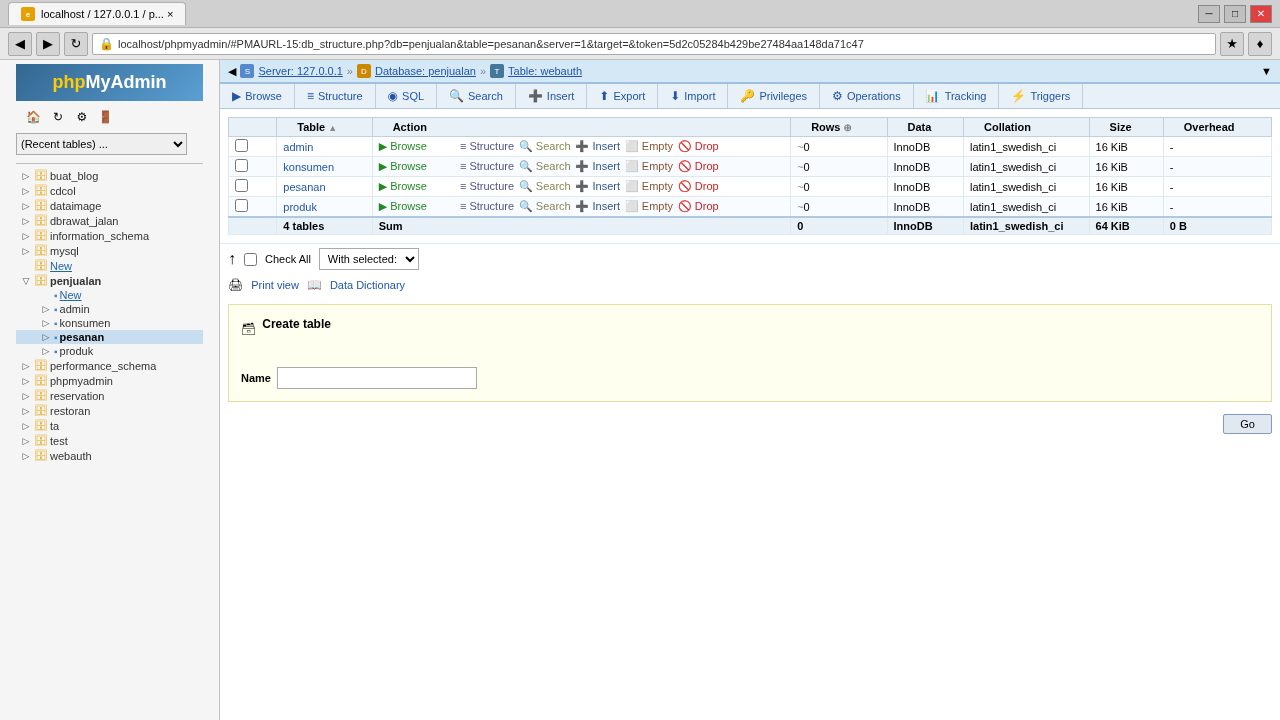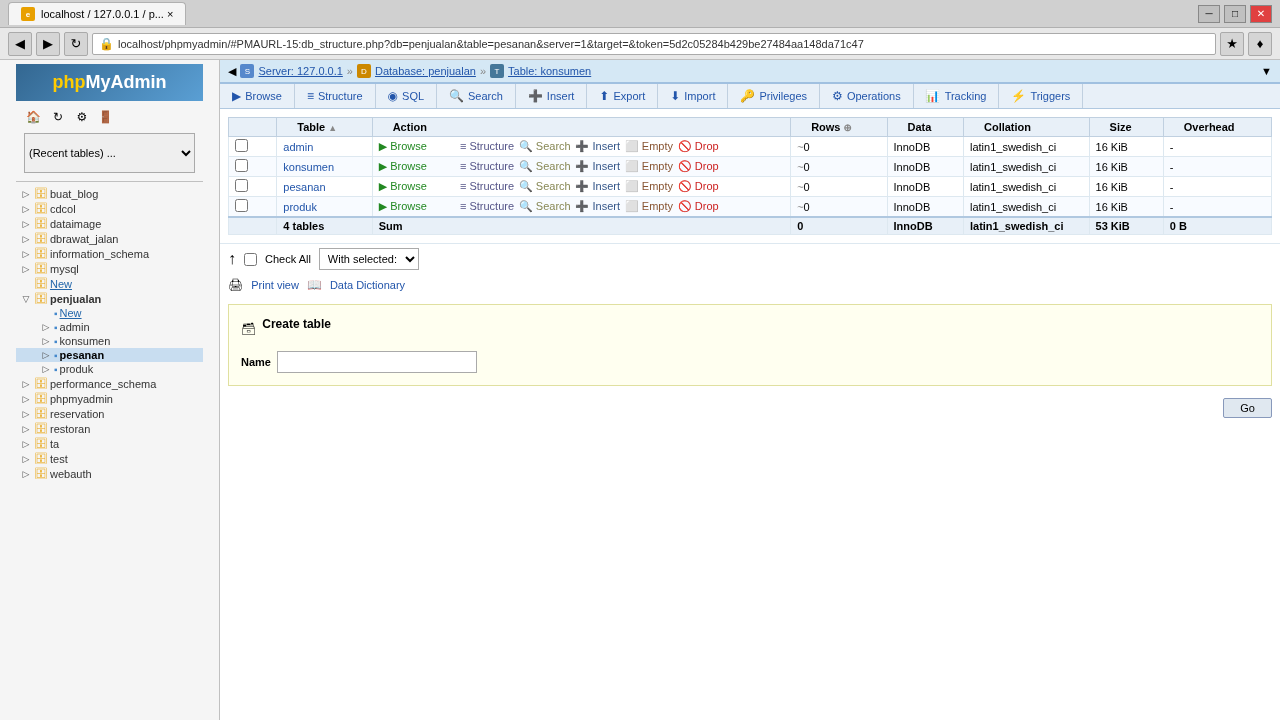--- a/index.html
+++ b/index.html
@@ -24,21 +24,21 @@
     
     .main-layout { display: flex; height: calc(720px - 60px); }
 
     
     .sidebar { width: 220px; background: #f5f5f5; border-right: 1px solid #c0c0c0; overflow-y: auto; padding: 4px 16px; }
     .pma-logo { background: linear-gradient(135deg, #336791, #5a9fd4); padding: 8px; text-align: center; margin-bottom: 4px; }
     .pma-logo-text { color: white; font-size: 18px; font-weight: bold; }
     .pma-logo-php { color: #ffcc00; }
     .sidebar-icons { display: flex; gap: 4px; padding: 2px 8px; }
     .sidebar-icon-btn { width: 20px; height: 20px; cursor: pointer; display: flex; align-items: center; justify-content: center; }
-    .sidebar-select { width: calc(100% - 16px); margin: 4px 8px; height: 40px; font-size: 11px; border: 1px solid #aaa; }
+    .sidebar-select { width: calc(100% - 16px); margin: 4px 0; height: 22px; font-size: 11px; border: 1px solid #aaa; }
     .sidebar-separator { border-bottom: 1px solid #c0c0c0; margin: 4px 0; }
 
     .tree-item { display: flex; align-items: center; gap: 2px; padding: 1px 0; cursor: pointer; }
     .tree-item.selected { background: #c8ddf0; }
     .tree-toggle { width: 12px; height: 12px; display: inline-flex; align-items: center; justify-content: center; font-size: 9px; color: #555; }
     .db-icon { color: #e8a000; font-size: 11px; }
     .table-icon { color: #4488cc; font-size: 10px; }
     .tree-label { font-size: 11px; color: #333; }
     .tree-label.bold { font-weight: bold; }
     .tree-label.blue { color: #2266aa; text-decoration: underline; }
@@ -82,21 +82,21 @@
     .with-selected { height: 22px; border: 1px solid #aaa; background: white; font-size: 11px; padding: 0 4px; }
     .check-all-label { font-size: 11px; }
 
     .print-bar { display: flex; align-items: center; gap: 8px; padding: 4px 8px; }
     .print-link { color: #2255aa; text-decoration: none; cursor: pointer; font-size: 11px; display: flex; align-items: center; gap: 3px; }
 
     
     .create-table-section { margin: 8px; background: #fffff0; border: 1px solid #e0e0a0; padding: 12px; }
     .create-table-title { font-size: 12px; font-weight: bold; margin-bottom: 10px; }
     .create-table-form { display: flex; align-items: center; gap: 12px; flex-wrap: wrap; }
-    .form-group { display: flex; align-items: center; gap: 6px; }
+    .form-group { display: flex; align-items: center; gap: 6px; margin-top: 16px; }
     .form-label { font-size: 11px; font-weight: bold; }
     .form-input { height: 22px; border: 1px solid #aaa; padding: 0 4px; font-size: 11px; }
     .form-input.name-input { width: 200px; }
     .form-input.cols-input { width: 150px; }
 
     .go-btn-row { display: flex; justify-content: flex-end; padding: 4px 8px; }
     .go-btn { background: #e0e8f0; border: 1px solid #8899bb; padding: 3px 16px; cursor: pointer; font-size: 11px; border-radius: 2px; }
   </style>
 </head>
 <body>
@@ -275,21 +275,21 @@
     <div class="content-header">
       <span style="cursor:pointer;font-size:11px;">◀</span>
       <div class="breadcrumb">
         <div class="bc-icon">S</div>
         <span class="bc-link">Server: 127.0.0.1</span>
         <span class="bc-sep">»</span>
         <div class="bc-icon" style="background:#cc8800;">D</div>
         <span class="bc-link">Database: penjualan</span>
         <span class="bc-sep">»</span>
         <div class="bc-icon" style="background:#447799;">T</div>
-        <span class="bc-link">Table: konsumen</span>
+        <span class="bc-link">Table: webauth</span>
       </div>
       <span style="margin-left:auto; cursor:pointer;">▼</span>
     </div>
 
     <div class="tab-bar">
       <div class="tab-item">
         <span class="tab-icon-small">▶</span>
         <span>Browse</span>
       </div>
       <div class="tab-item">
@@ -420,21 +420,21 @@
     </tr>
           </tbody>
         <tfoot>
           <tr class="sum-row">
             <td></td>
             <td>4 tables</td>
             <td>Sum</td>
             <td>0</td>
             <td>InnoDB</td>
             <td>latin1_swedish_ci</td>
-            <td>53 KiB</td>
+            <td>64 KiB</td>
             <td>0 B</td>
           </tr>
         </tfoot>
       </table>
     </div>
 
     <div class="check-all-bar">
       <span style="font-size:16px; cursor:pointer;">↑</span>
       <input type="checkbox" style="">
       <span class="check-all-label">Check All</span>

